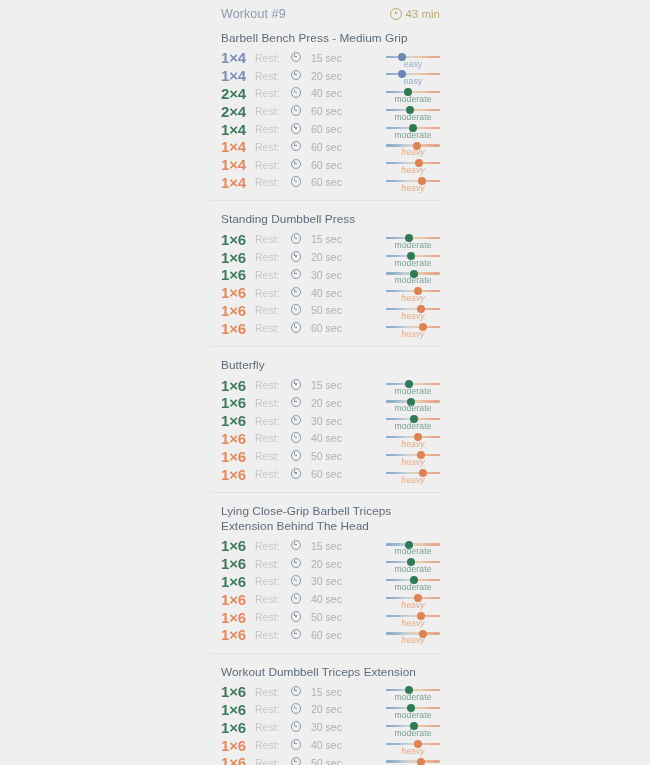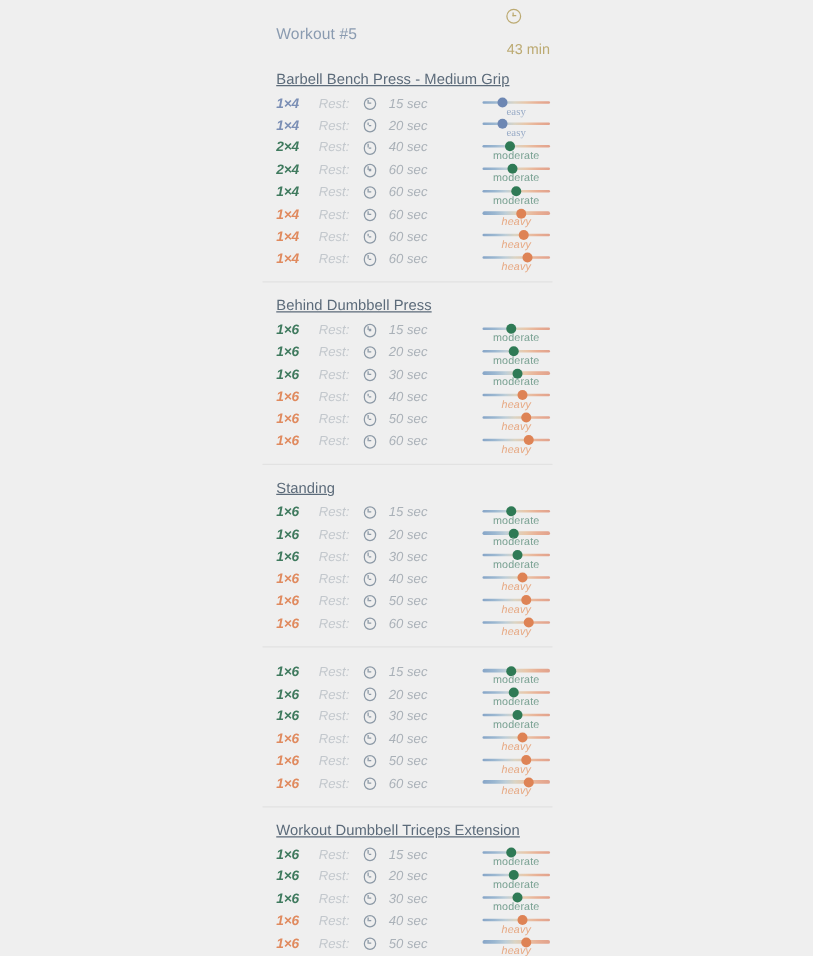--- a/index.html
+++ b/index.html
@@ -36,25 +36,24 @@
     justify-content: space-between;
     padding: 7px 2px 10px 11px;
   }
   .wk-title {
     font-size: 12.5px;
     color: #8a9bb0;
     letter-spacing: .1px;
   }
   .wk-duration {
     display: flex;
-    align-items: flex-start;
-    gap: 15px;
+    align-items: center;
+    gap: 3px;
     font-size: 11.5px;
     color: #bcaa72;
-    flex-direction: column;
   }
   .wk-duration .clock-ic {
     display: inline-block;
     width: 10px;
     height: 10px;
     border: 1.3px solid #bcaa72;
     border-radius: 50%;
     position: relative;
   }
   .wk-duration .clock-ic::before {
@@ -80,46 +79,43 @@
     border-top: 1px solid #e2e2e2;
     margin-top: 9px;
     padding-top: 11px;
   }
   .ex-name {
     font-size: 11.8px;
     color: #5c6b7a;
     line-height: 15px;
     margin-bottom: 3px;
     letter-spacing: .05px;
-    text-decoration: underline;
   }
 
   
   .set-row {
     display: flex;
     align-items: center;
     height: 17.8px;
     position: relative;
   }
   .set-reps {
-    font-size: 11px;
+    font-size: 15px;
     font-weight: bold;
     width: 34px;
     flex: 0 0 34px;
     letter-spacing: -.2px;
-    font-style: italic;
   }
   .set-rest {
     display: flex;
-    align-items: center;
+    align-items: flex-start;
     font-size: 10.5px;
     color: #b6bcc2;
     gap: 10px;
     flex: 0 0 auto;
-    font-style: italic;
   }
   .set-rest .rest-lbl { color: #c3c8cd; }
   .set-rest .rest-val { color: #aab1b8; }
   .rest-clock {
     display: inline-block;
     width: 8.5px;
     height: 8.5px;
     border: 1.4px solid #8c99a6;
     border-radius: 50%;
     position: relative;
@@ -179,38 +175,38 @@
     top: 8.5px;
     width: 54px;
     text-align: center;
     font-size: 8.6px;
     letter-spacing: .1px;
   }
 
   
   .lvl-easy .set-reps      { color: #7b8fb5; }
   .lvl-easy .int-dot       { background: #6d87b3; }
-  .lvl-easy .int-label     { color: #97aac6; font-family: Liberation Serif, serif; }
+  .lvl-easy .int-label     { color: #97aac6; }
 
   .lvl-moderate .set-reps  { color: #3f7a5e; }
   .lvl-moderate .int-dot   { background: #2f7a55; }
   .lvl-moderate .int-label { color: #79a192; }
 
   .lvl-heavy .set-reps     { color: #e08a5e; }
   .lvl-heavy .int-dot      { background: #de8355; }
   .lvl-heavy .int-label    { color: #e7a882; font-style: italic; }
 </style>
 </head>
 <body>
 
 <div class="page">
   <div class="card">
 
     <div class="wk-header">
-      <div class="wk-title">Workout #5</div>
+      <div class="wk-title">Workout #9</div>
       <div class="wk-duration">
         <span class="clock-ic"></span>
         <span>43 min</span>
       </div>
     </div>
 
     <div id="ex-container">
         <div class="ex-group">
           <div class="ex-name">Barbell Bench Press - Medium Grip</div>
           <div class="set-row lvl-easy">
@@ -312,21 +308,21 @@
               <span class="rest-val">60 sec</span>
             </div>
             <div class="intensity">
               <div class="int-track"></div>
               <div class="int-dot" style="left: 66%;"></div>
               <div class="int-label">heavy</div>
             </div>
           </div>
         </div>
         <div class="ex-group">
-          <div class="ex-name">Behind Dumbbell Press</div>
+          <div class="ex-name">Standing Dumbbell Press</div>
           <div class="set-row lvl-moderate">
             <div class="set-reps">1×6</div>
             <div class="set-rest">
               <span class="rest-lbl">Rest:</span>
               <span class="rest-clock"></span>
               <span class="rest-val">15 sec</span>
             </div>
             <div class="intensity">
               <div class="int-track"></div>
               <div class="int-dot" style="left: 42%;"></div>
@@ -393,21 +389,21 @@
               <span class="rest-val">60 sec</span>
             </div>
             <div class="intensity">
               <div class="int-track"></div>
               <div class="int-dot" style="left: 68%;"></div>
               <div class="int-label">heavy</div>
             </div>
           </div>
         </div>
         <div class="ex-group">
-          <div class="ex-name">Standing</div>
+          <div class="ex-name">Butterfly</div>
           <div class="set-row lvl-moderate">
             <div class="set-reps">1×6</div>
             <div class="set-rest">
               <span class="rest-lbl">Rest:</span>
               <span class="rest-clock"></span>
               <span class="rest-val">15 sec</span>
             </div>
             <div class="intensity">
               <div class="int-track"></div>
               <div class="int-dot" style="left: 42%;"></div>
@@ -474,20 +470,21 @@
               <span class="rest-val">60 sec</span>
             </div>
             <div class="intensity">
               <div class="int-track"></div>
               <div class="int-dot" style="left: 68%;"></div>
               <div class="int-label">heavy</div>
             </div>
           </div>
         </div>
         <div class="ex-group">
+          <div class="ex-name">Lying Close-Grip Barbell Triceps Extension Behind The Head</div>
           <div class="set-row lvl-moderate">
             <div class="set-reps">1×6</div>
             <div class="set-rest">
               <span class="rest-lbl">Rest:</span>
               <span class="rest-clock"></span>
               <span class="rest-val">15 sec</span>
             </div>
             <div class="intensity">
               <div class="int-track"></div>
               <div class="int-dot" style="left: 42%;"></div>

